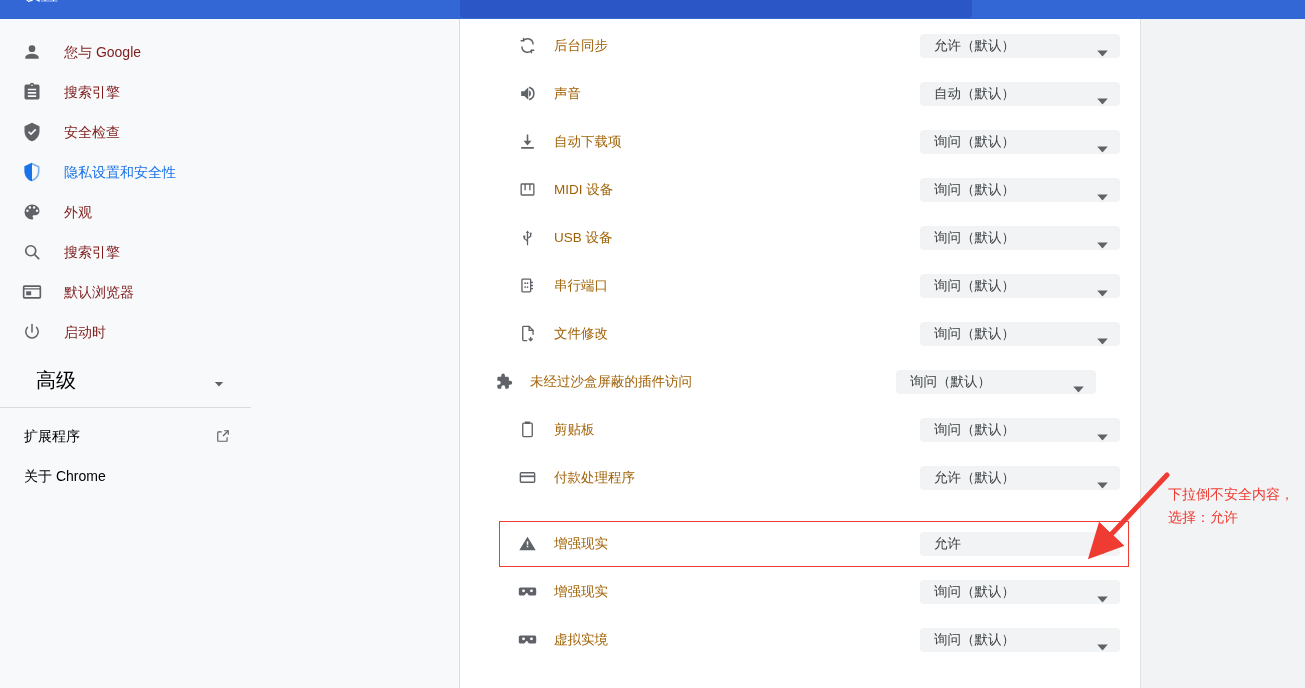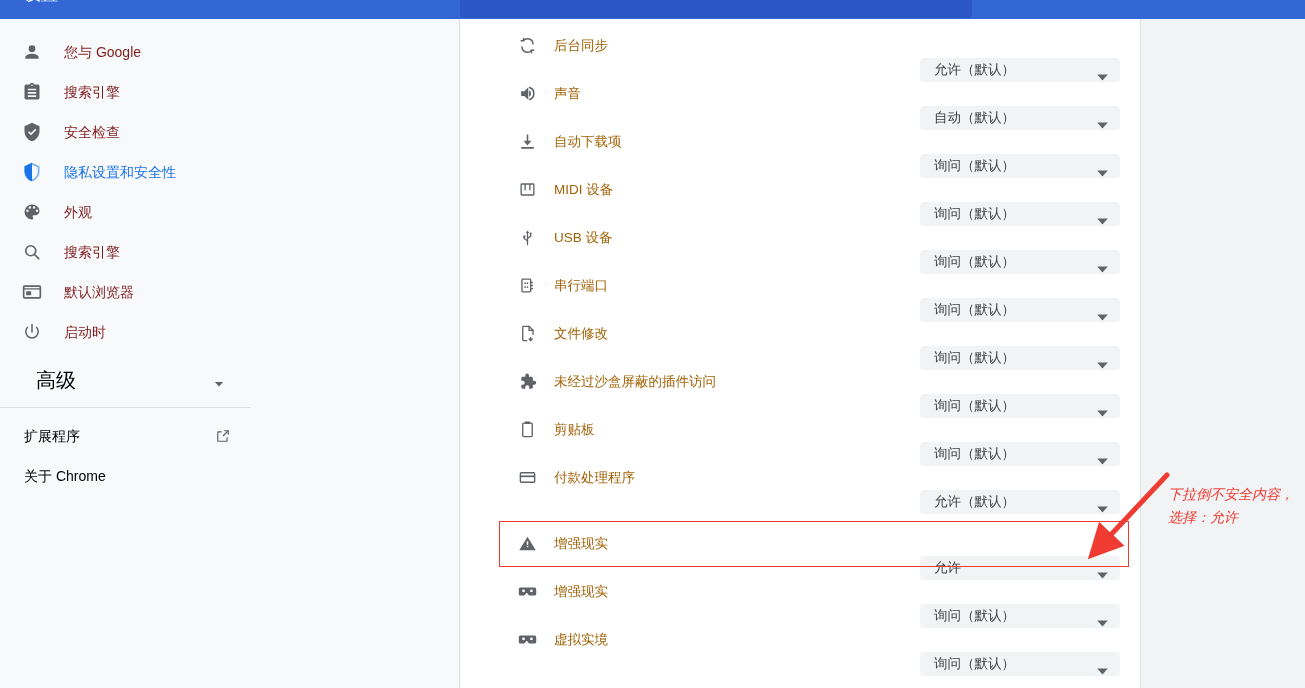--- a/index.html
+++ b/index.html
@@ -92,42 +92,41 @@
     width:20px;height:20px;color:#5f6368;display:block;
   }
   .perm-label{
     position:absolute;left:94px;top:50%;transform:translateY(-50%);
     font-size:13.5px;line-height:20px;color:#a16207;white-space:nowrap;
   }
   .perm-select{
     position:absolute;left:460px;top:50%;transform:translateY(-50%);
     width:200px;height:24px;background:#f1f3f4;border-radius:4px;
     cursor:pointer;
-    margin-top:24px;
   }
   .perm-select .sel-val{
     position:absolute;left:14px;top:50%;transform:translateY(-50%);
     font-size:13.5px;line-height:20px;color:#3c4043;white-space:nowrap;
   }
   .perm-select .sel-caret{
     position:absolute;right:12px;top:50%;transform:translateY(-50%);
     width:11px;height:7px;color:#5f6368;
   }
 
   
   .hl-box{
     position:absolute;left:499px;top:521px;width:630px;height:46px;
     border:1.6px solid #ef3b32;box-sizing:border-box;pointer-events:none;
   }
   .arrow-svg{
     position:absolute;left:1085px;top:465px;width:90px;height:95px;pointer-events:none;
   }
   .note{
     position:absolute;left:1168px;top:483px;width:130px;
-    color:#ef3b32;font-size:14px;line-height:23px;font-style:italic;
+    color:#ef3b32;font-size:14px;line-height:23px;
   }
 </style>
 </head>
 <body>
 
 <div class="app">
 
   <div class="header">
     <div class="header-title">设置</div>
     <div class="header-search">
@@ -357,21 +356,21 @@
     </span>
     <span class="perm-label">文件修改</span>
     <span class="perm-select">
       <span class="sel-val">询问（默认）</span>
       <span class="sel-caret"><svg viewBox="0 0 12 8" width="11" height="7" fill="currentColor">
             <path d="M0 1h12L6 8z"></path>
           </svg></span>
     </span>
   </div>
 
-  <div class="perm-row" style="left:460px;top:358px">
+  <div class="perm-row" style="left:436px;top:358px">
     <span class="perm-icon">
       <svg viewBox="0 0 24 24" width="19" height="19" fill="currentColor">
           <path d="M20.5 11h-1.7V7.8A1.8 1.8 0 0017 6h-3.2V4.3a2.3 2.3 0 10-4.6 0V6H6a1.8 1.8 0 00-1.8 1.8V11H6a2.5 2.5 0 110 5H4.2v3.2c0 1 .8 1.8 1.8 1.8h3.2v-1.7a2.5 2.5 0 115 0V21H17a1.8 1.8 0 001.8-1.8V16h1.7a2.5 2.5 0 100-5z"></path>
         </svg>
     </span>
     <span class="perm-label">未经过沙盒屏蔽的插件访问</span>
     <span class="perm-select">
       <span class="sel-val">询问（默认）</span>
       <span class="sel-caret"><svg viewBox="0 0 12 8" width="11" height="7" fill="currentColor">
             <path d="M0 1h12L6 8z"></path>

